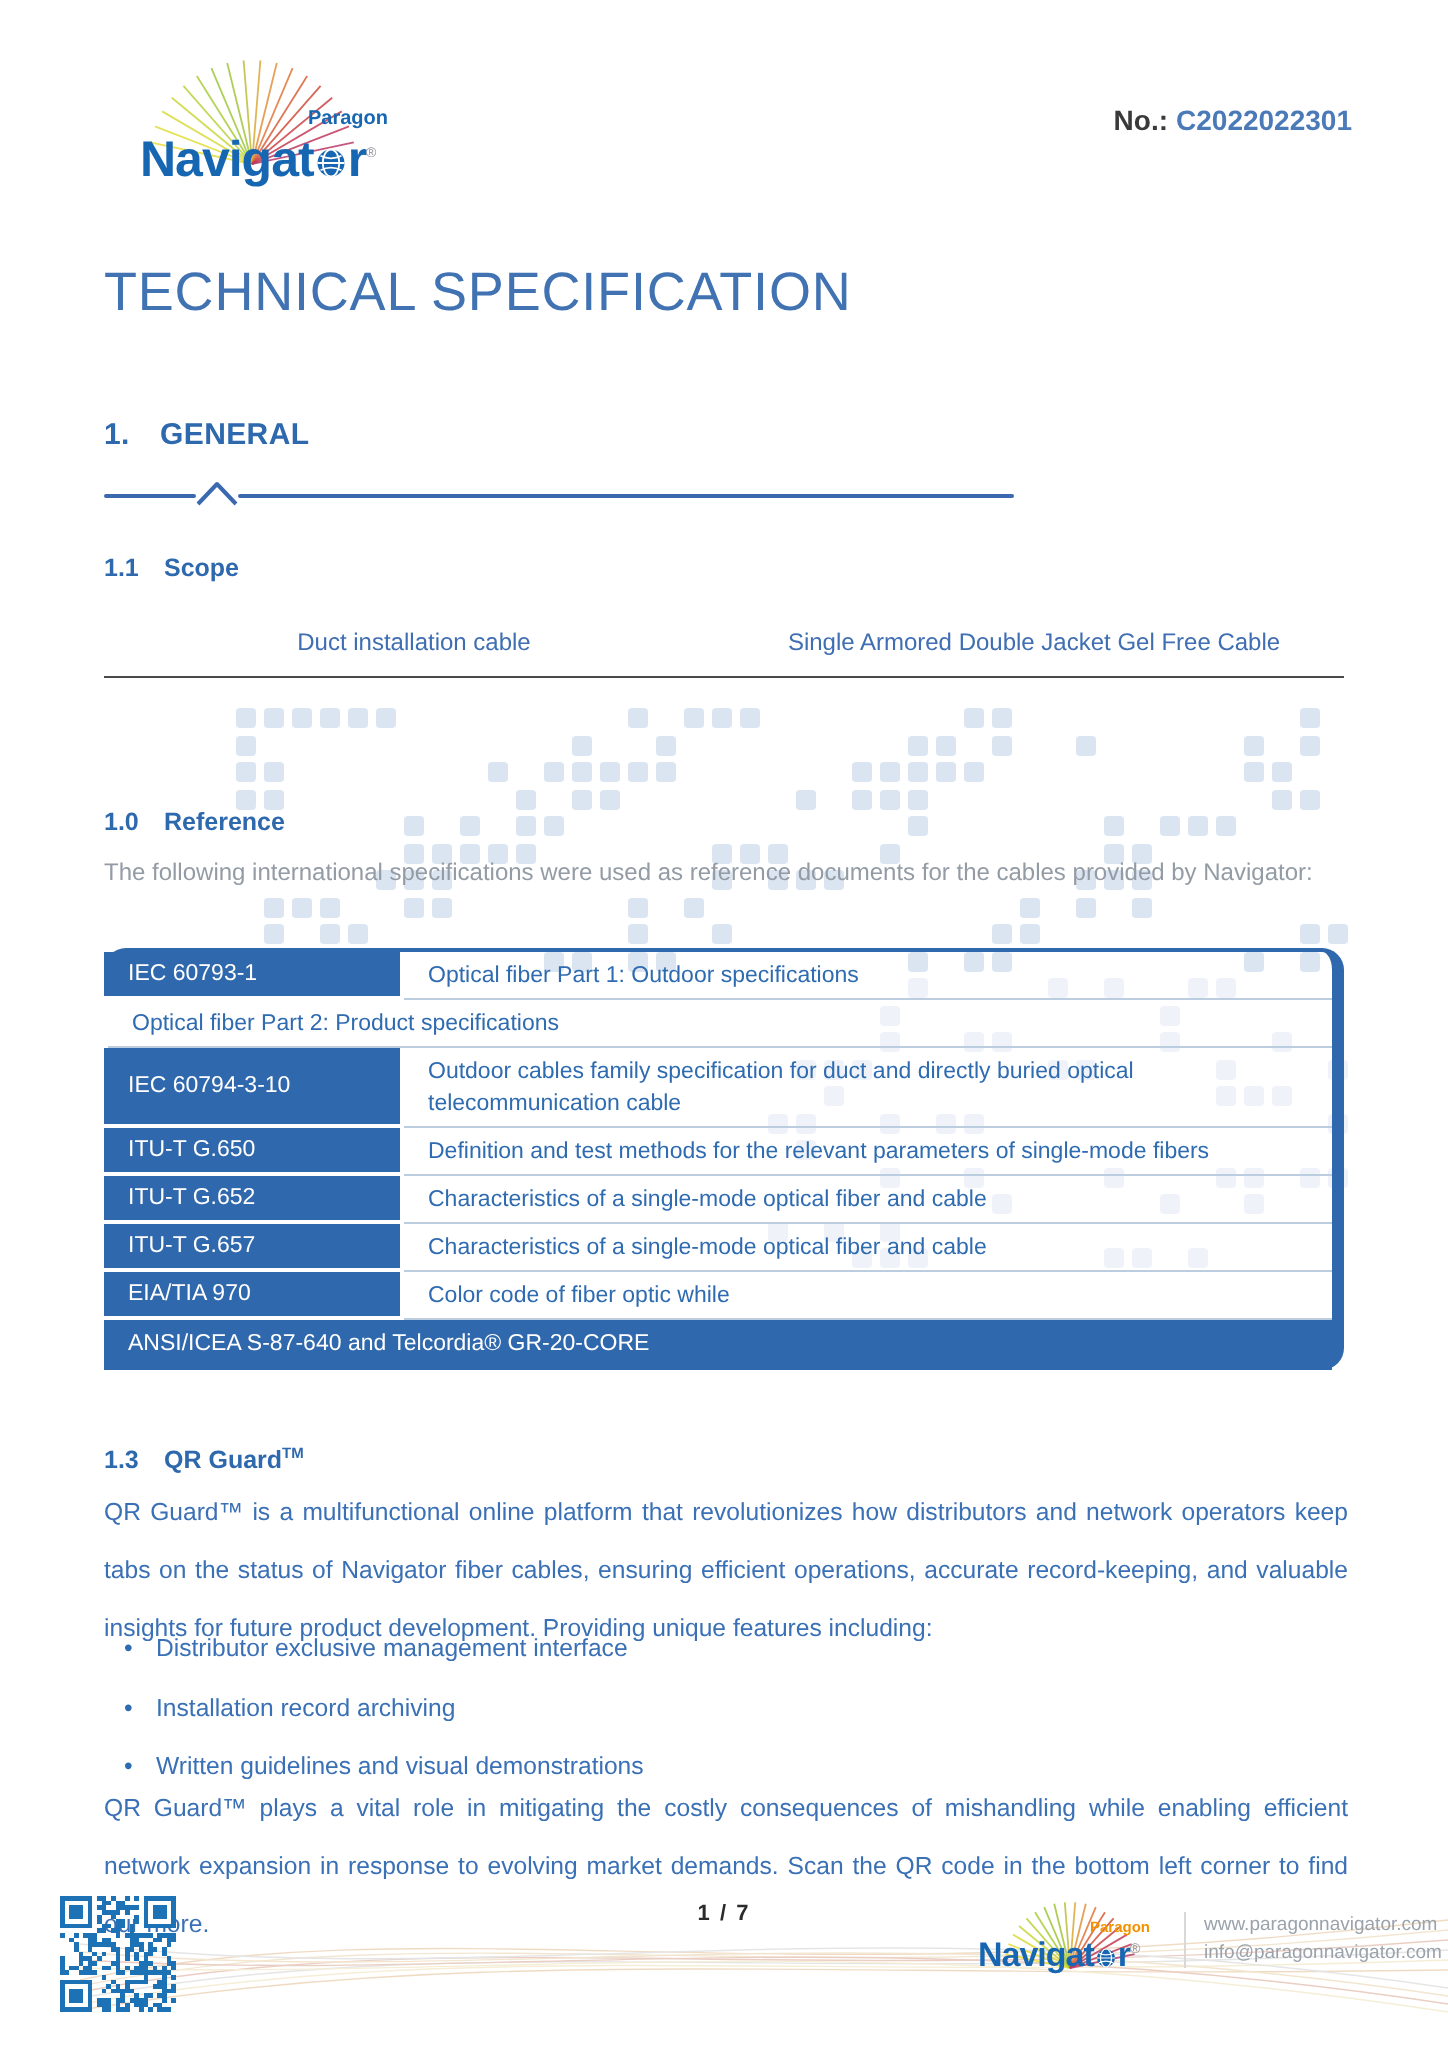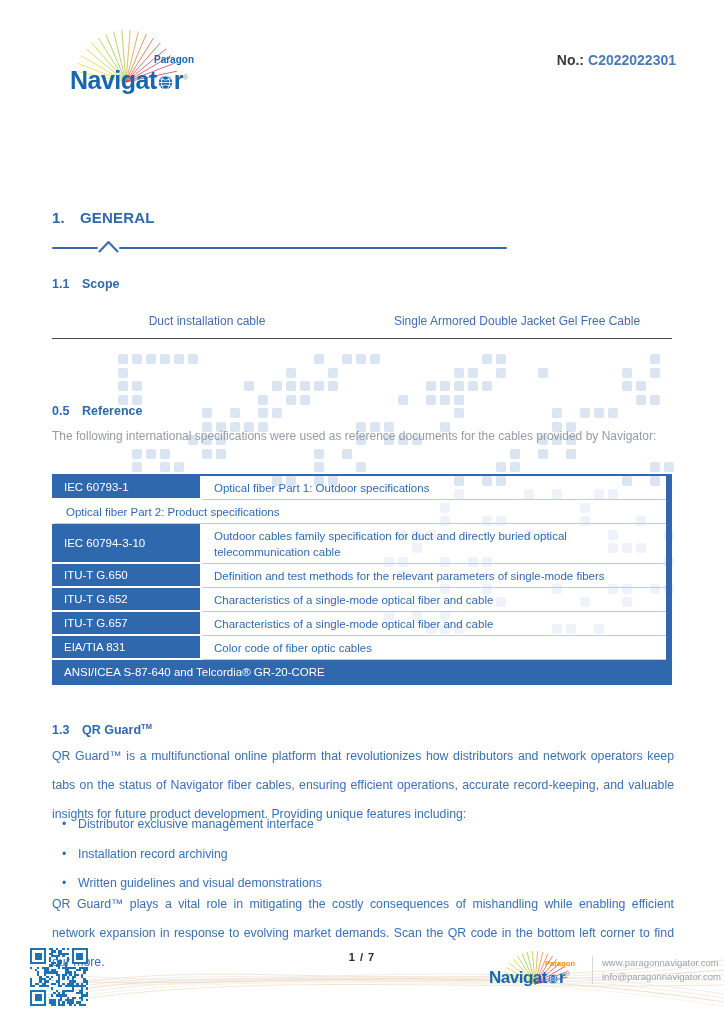--- a/index.html
+++ b/index.html
@@ -52,21 +52,21 @@
     color:#ffffff; font-size:12.5px;
   }
   .scope-head .cell:first-child { border-right:2px solid #a8c4e2; }
   .scope-body { display:flex; height:35px; border-bottom:1px solid #4a4a4a; }
   .scope-body .cell {
     flex:1; display:flex; align-items:center; justify-content:center;
     color:#3f6eb2; font-size:12px;
   }
   
   .ref-intro { left:52px; top:429px; width:620px; font-size:12px; color:#939ba4; }
-  .ref-table { left:52px; top:474px; width:620px; border-top:2px solid #2f68ac; border-right:6px solid #2f68ac; }
+  .ref-table { left:52px; top:474px; width:620px; border-top:2px solid #2f68ac; border-right:6px solid #2f68ac;border-radius:11px; }
   .ref-row { display:flex; }
   .ref-std {
     width:148px; background:#2f68ac; color:#ffffff; font-size:11.5px;
     padding:4px 6px 4px 12px; border-bottom:2px solid #ffffff;
     display:flex; align-items:center;
   }
   .ref-desc {
     flex:1; color:#2f6bb0; font-size:11.5px; line-height:16px;
     padding:4px 10px 3px 12px; margin-left:2px;
     border-bottom:1px solid #bccde0; display:flex; align-items:center;
@@ -281,20 +281,21 @@
     <div class="brand"><span>Navigat</span><span class="globe"><svg width="15" height="15" viewBox="0 0 20 20">
             <circle cx="10" cy="10" r="9" fill="#1766b2"></circle>
             <path d="M10 1 A5.5 9 0 0 0 10 19 A5.5 9 0 0 0 10 1 M1 10 H19 M3 5.2 Q10 8.6 17 5.2 M3 14.8 Q10 11.4 17 14.8" stroke="#ffffff" stroke-width="1.2" fill="none"></path>
           </svg></span><span>r</span><span class="reg">®</span></div>
   </div>
 
   <div class="doc-no">
     <span class="lbl">No.:</span><span class="val">C2022022301</span>
   </div>
 
+  <div class="layer title">TECHNICAL SPECIFICATION</div>
 
   <div class="layer h-general">
     <span class="num">1.</span><span>GENERAL</span>
   </div>
   <div class="layer divider">
     <svg width="456" height="16" viewBox="0 0 456 16">
       <path d="M1 9 H45 M68 9 H454" stroke="#3a69b0" stroke-width="2" fill="none" stroke-linecap="round"></path>
       <path d="M47 13 L56.5 3 L66 13" stroke="#3a69b0" stroke-width="2" fill="none" stroke-linejoin="round"></path>
     </svg>
   </div>
@@ -303,21 +304,21 @@
     <span class="num">1.1</span><span>Scope</span>
   </div>
   <div class="layer scope-table">
     <div class="scope-body">
       <div class="cell">Duct installation cable</div>
       <div class="cell">Single Armored Double Jacket Gel Free Cable</div>
     </div>
   </div>
 
   <div class="layer sec-h h-ref">
-    <span class="num">0.5</span><span>Reference</span>
+    <span class="num">1.0</span><span>Reference</span>
   </div>
   <div class="layer ref-intro">The following international specifications were used as reference documents for the cables provided by Navigator:</div>
 
   <div class="layer ref-table">
     <div class="ref-row">
       <div class="ref-std">IEC 60793-1</div>
       <div class="ref-desc">Optical fiber Part 1: Outdoor specifications</div>
     </div>
     <div class="ref-row">
       <div class="ref-desc">Optical fiber Part 2: Product specifications</div>
@@ -332,22 +333,22 @@
     </div>
     <div class="ref-row">
       <div class="ref-std">ITU-T G.652</div>
       <div class="ref-desc">Characteristics of a single-mode optical fiber and cable</div>
     </div>
     <div class="ref-row">
       <div class="ref-std">ITU-T G.657</div>
       <div class="ref-desc">Characteristics of a single-mode optical fiber and cable</div>
     </div>
     <div class="ref-row">
-      <div class="ref-std">EIA/TIA 831</div>
-      <div class="ref-desc">Color code of fiber optic cables</div>
+      <div class="ref-std">EIA/TIA 970</div>
+      <div class="ref-desc">Color code of fiber optic while</div>
     </div>
     <div class="ref-footer-row">ANSI/ICEA S-87-640 and Telcordia® GR-20-CORE</div>
   </div>
 
   <div class="layer sec-h h-qr">
     <span class="num">1.3</span><span>QR Guard</span><sup>TM</sup>
   </div>
   <div class="layer bullets">
     <div class="bullet-item"><span class="dot">•</span><span>Distributor exclusive management interface</span></div>
     <div class="bullet-item"><span class="dot">•</span><span>Installation record archiving</span></div>

